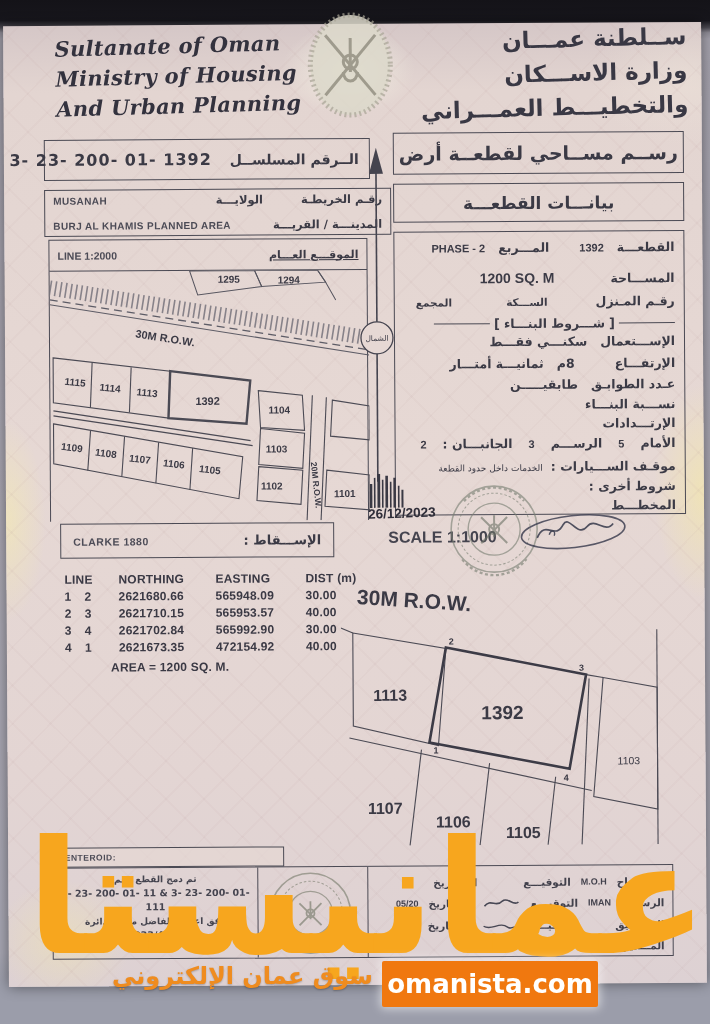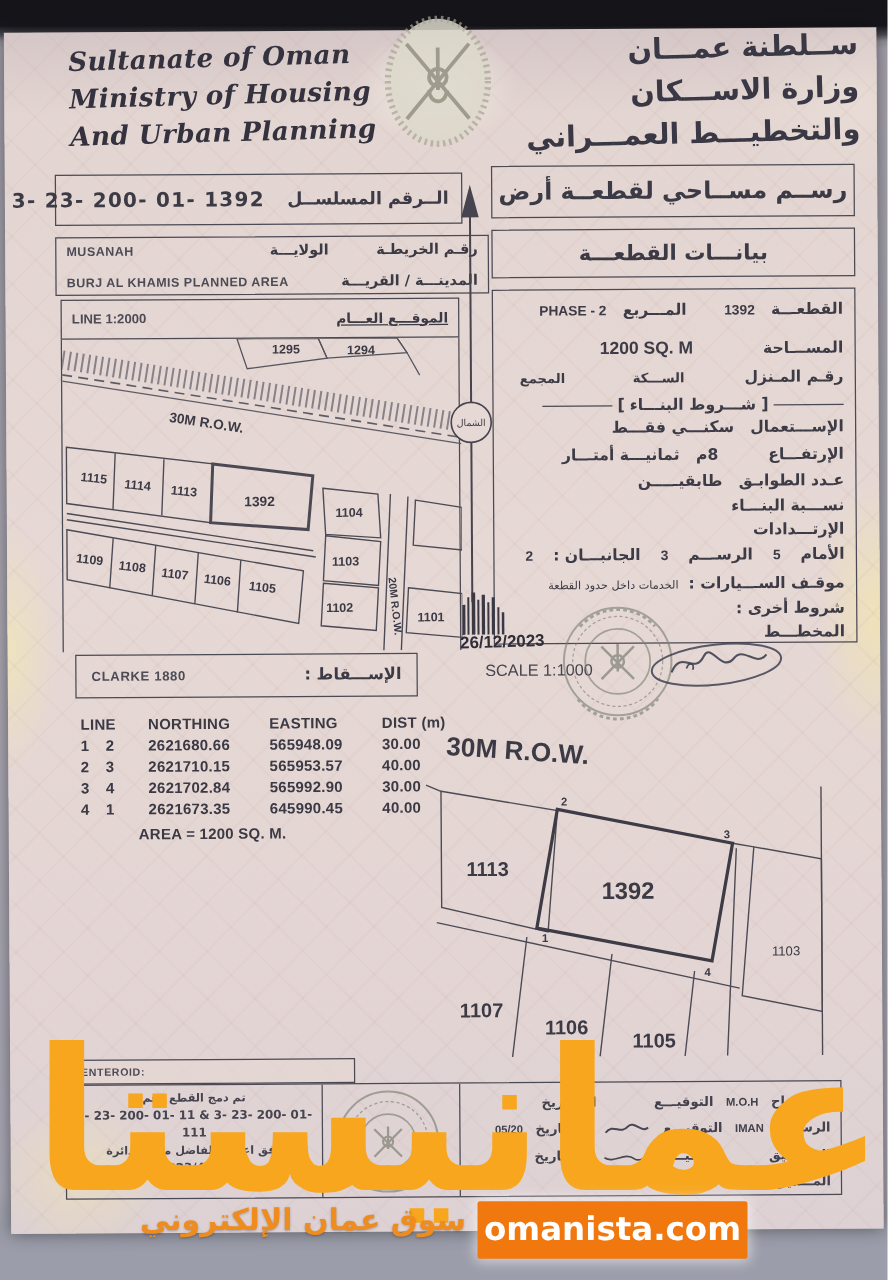--- a/index.html
+++ b/index.html
@@ -51,21 +51,21 @@
   .scale-strip .eng{font-family:"Liberation Sans",sans-serif;font-size:10.5px;font-weight:bold;color:#4c4b56;}
   .scale-strip .arl{font-size:11px;font-weight:bold;text-decoration:underline;}
   .ovmap{left:44px;top:246px;width:319px;height:250px;border-left:1.6px solid #4b4a54;border-right:1.6px solid #4b4a54;position:absolute;box-sizing:border-box;}
   .panel{left:389px;top:208px;width:291px;height:284px;}
   .irow{position:absolute;right:9px;left:6px;display:flex;direction:rtl;gap:13px;align-items:baseline;font-size:12.5px;font-weight:bold;color:#3c3b46;white-space:nowrap;}
   .irow .lat{direction:ltr;font-family:"Liberation Sans",sans-serif;font-size:11px;}
   .hline{flex:1;border-top:1.4px solid #4b4a54;align-self:center;}
   .clarke{left:54px;top:498px;width:274px;height:35px;display:flex;align-items:center;justify-content:space-between;padding:0 12px;}
   .clarke .eng{font-family:"Liberation Sans",sans-serif;font-size:10.5px;font-weight:bold;color:#4c4b56;letter-spacing:.5px;}
   .clarke .arl{font-size:13px;font-weight:bold;}
-  .scale1000{position:absolute;left:382px;top:505px;font-family:"Liberation Sans",sans-serif;font-size:13px;font-weight:normal;color:#45444f;}
+  .scale1000{position:absolute;left:382px;top:505px;font-family:"Liberation Sans",sans-serif;font-size:16px;font-weight:bold;color:#45444f;}
   .ctable{position:absolute;left:58px;top:546px;font-family:"Liberation Sans",sans-serif;font-size:12px;font-weight:bold;color:#3a3944;letter-spacing:.2px;}
   .ctable .trow{display:flex;line-height:17px;}
   .ctable .c1{width:20px;}.ctable .c2{width:34px;}.ctable .c3{width:97px;}.ctable .c4{width:90px;}.ctable .c5{width:56px;}
   .ctable .hdr1{width:54px;}
   .area-note{margin-top:4px;margin-left:46px;}
   .dmap{position:absolute;left:334px;top:552px;width:330px;height:270px;}
   .centeroid-strip{left:44px;top:822px;width:232px;height:20px;display:flex;align-items:center;padding:0 5px;font-family:"Liberation Sans",sans-serif;font-size:8.5px;font-weight:bold;color:#4c4b56;letter-spacing:.5px;}
   .bottom-box{left:44px;top:842px;width:621px;height:92px;}
   .vdiv{position:absolute;top:0;bottom:0;border-left:1.4px solid #4b4a54;}
   .note-cell{position:absolute;right:424px;left:6px;top:4px;direction:rtl;text-align:center;font-size:9px;font-weight:bold;color:#45444f;line-height:14px;}
@@ -348,21 +348,21 @@
       <span class="c1">3</span>
         <span class="c2">4</span>
         <span class="c3">2621702.84</span>
         <span class="c4">565992.90</span>
         <span class="c5">30.00</span>
     </div>
     <div class="trow">
       <span class="c1">4</span>
         <span class="c2">1</span>
         <span class="c3">2621673.35</span>
-        <span class="c4">645990.45</span>
+        <span class="c4">472154.92</span>
         <span class="c5">40.00</span>
     </div>
     <div class="area-note">AREA = 1200 SQ. M.</div>
   </div>
 
   <div class="dmap">
     <svg width="330" height="270" viewBox="0 0 330 270">
       <text x="16" y="28" font-size="21" font-weight="bold" transform="rotate(4 16 28)">30M R.O.W.</text>
       <g stroke="#4b4a54" stroke-width="1.1" fill="none">
         <polyline points="0,52 12,57"></polyline>

